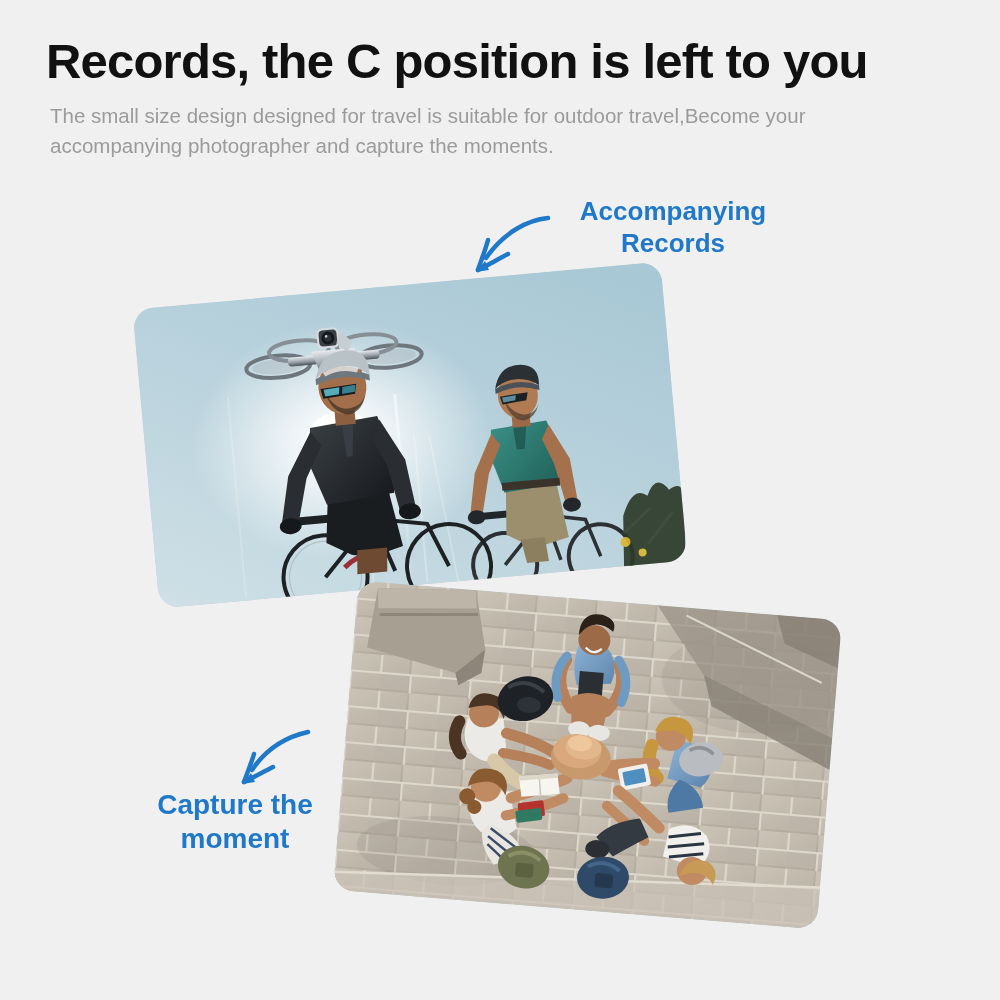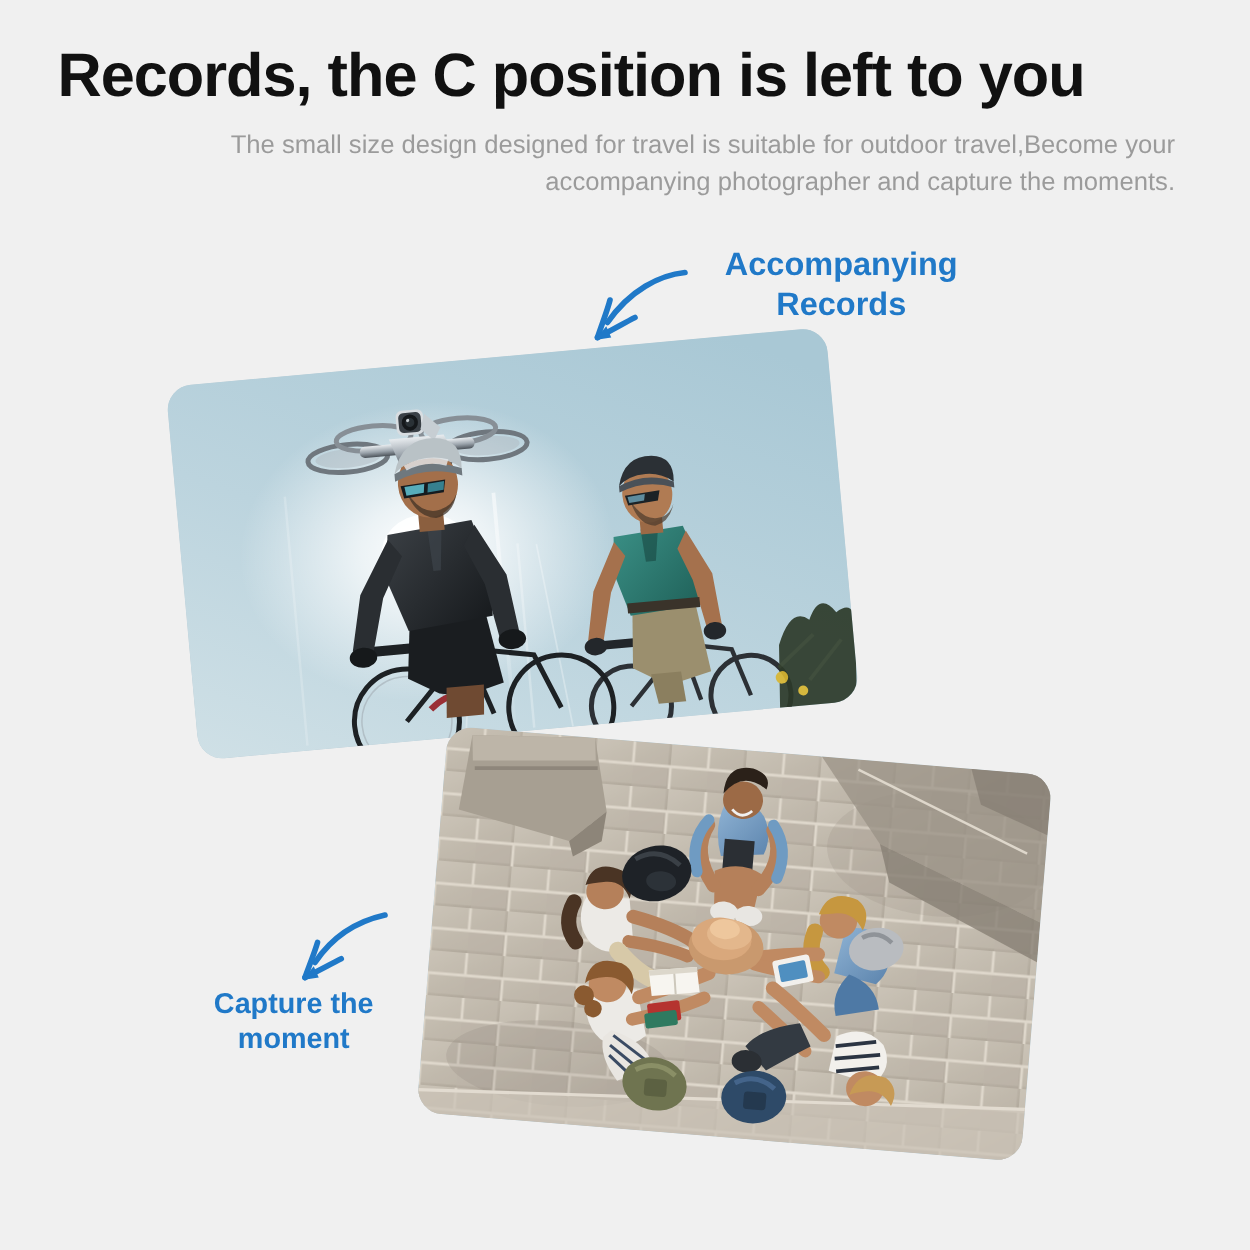--- a/index.html
+++ b/index.html
@@ -31,21 +31,20 @@
     white-space: nowrap;
     margin: 0;
   }
   #subheadline {
     margin: 14px 0 0 4px;
     font-size: 20.5px;
     color: #9b9b9b;
     line-height: 1.48;
     max-width: 890px;
     font-weight: normal;
-    text-align: right;
   }
 
   
   .annotation {
     position: absolute;
     color: #2079c8;
     font-weight: bold;
     text-align: center;
     line-height: 1.22;
     white-space: pre-line;
@@ -53,21 +52,21 @@
   #annotation-accompanying {
     left: 548px;
     top: 196px;
     width: 250px;
     font-size: 26px;
   }
   #annotation-capture {
     left: 120px;
     top: 788px;
     width: 230px;
-    font-size: 23px;
+    font-size: 28px;
   }
   .arrow-svg { position: absolute; overflow: visible; }
   #arrow-accompanying { left: 462px; top: 212px; }
   #arrow-capture { left: 232px; top: 730px; }
 
   
   .photo-card {
     position: absolute;
     border-radius: 20px;
     overflow: hidden;

